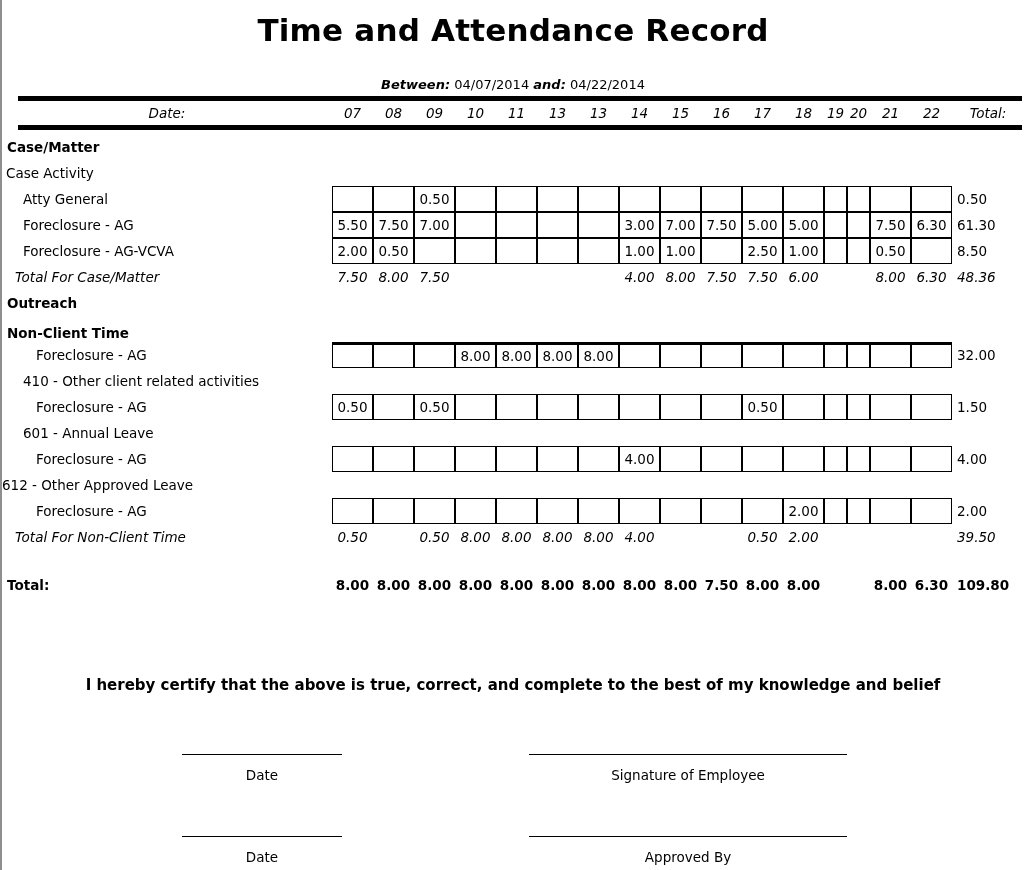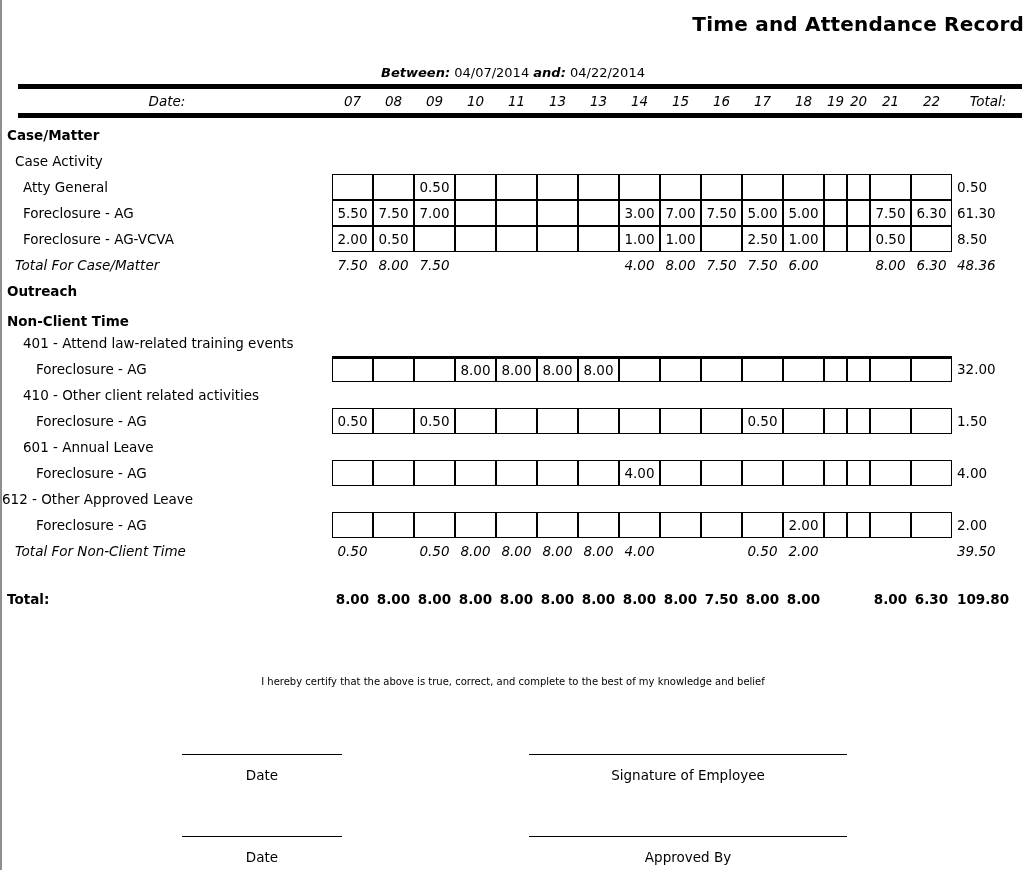--- a/index.html
+++ b/index.html
@@ -8,22 +8,22 @@
     position:relative;
     width:1024px; height:870px;
     background:#ffffff;
     border-left:2px solid #8f8f8f;
     font-family:"DejaVu Sans", sans-serif;
     color:#000;
     overflow:hidden;
   }
   .title {
     margin-top:12px;
-    text-align:right;
-    font-size:20px;
+    text-align:center;
+    font-size:31px;
     font-weight:bold;
     letter-spacing:0.2px;
   }
   .between {
     margin-top:29px;
     text-align:center;
     font-size:13px;
   }
   .bi { font-weight:bold; font-style:italic;text-align:center; }
   .rule {
@@ -63,21 +63,22 @@
   .section .rlabel { font-weight:bold; }
   .subtotal { font-style:italic; }
   .grandtotal { font-weight:bold; margin-top:22px; }
   .full-label { grid-column:1 / -1; }
   #table-body { margin-top:4px; }
   
   .cert {
     position:absolute;
     top:676px; left:0; right:0;
     text-align:center;
-    font-size:10px;
+    font-size:15px;
+    font-weight:bold;
   }
   .sigblock { position:absolute; text-align:center; }
   .sigline { height:0; border-bottom:1px solid #000; width:100%; }
   .siglabel { margin-top:12px; font-size:13.5px; }
   .sb1 { left:180px; top:754px; width:160px; }
   .sb2 { left:527px; top:754px; width:318px; }
   .sb3 { left:180px; top:836px; width:160px; }
   .sb4 { left:527px; top:836px; width:318px; }
 </style>
 </head>
@@ -117,21 +118,21 @@
       <div class="ctotal" style="justify-content: center;">Total:</div>
     </div>
 
   <div class="rule"></div>
 
   <div id="table-body">
       <div class="trow section">
         <div class="rlabel full-label" style="padding-left: 5px;">Case/Matter</div>
       </div>
       <div class="trow group">
-        <div class="rlabel full-label" style="padding-left: 13px;">Case Activity</div>
+        <div class="rlabel full-label" style="padding-left: 4px;">Case Activity</div>
       </div>
       <div class="trow entry">
         <div class="rlabel" style="padding-left: 21px;">Atty General</div>
         <div class="cell boxed"></div>
         <div class="cell boxed"></div>
         <div class="cell boxed">0.50</div>
         <div class="cell boxed"></div>
         <div class="cell boxed"></div>
         <div class="cell boxed"></div>
         <div class="cell boxed"></div>
@@ -205,23 +206,20 @@
         <div class="cell">8.00</div>
         <div class="cell">6.30</div>
         <div class="ctotal">48.36</div>
       </div>
       <div class="trow section">
         <div class="rlabel full-label" style="padding-left: 5px;">Outreach</div>
       </div>
       <div class="trow section">
         <div class="rlabel full-label" style="padding-left: 5px; margin-top: 8px;">Non-Client Time</div>
       </div>
-      <div class="trow group">
-        <div class="rlabel full-label" style="padding-left: 21px;">401 - Attend law-related training events</div>
-      </div>
       <div class="trow entry thick-top">
         <div class="rlabel" style="padding-left: 34px;">Foreclosure - AG</div>
         <div class="cell boxed"></div>
         <div class="cell boxed"></div>
         <div class="cell boxed"></div>
         <div class="cell boxed">8.00</div>
         <div class="cell boxed">8.00</div>
         <div class="cell boxed">8.00</div>
         <div class="cell boxed">8.00</div>
         <div class="cell boxed"></div>

